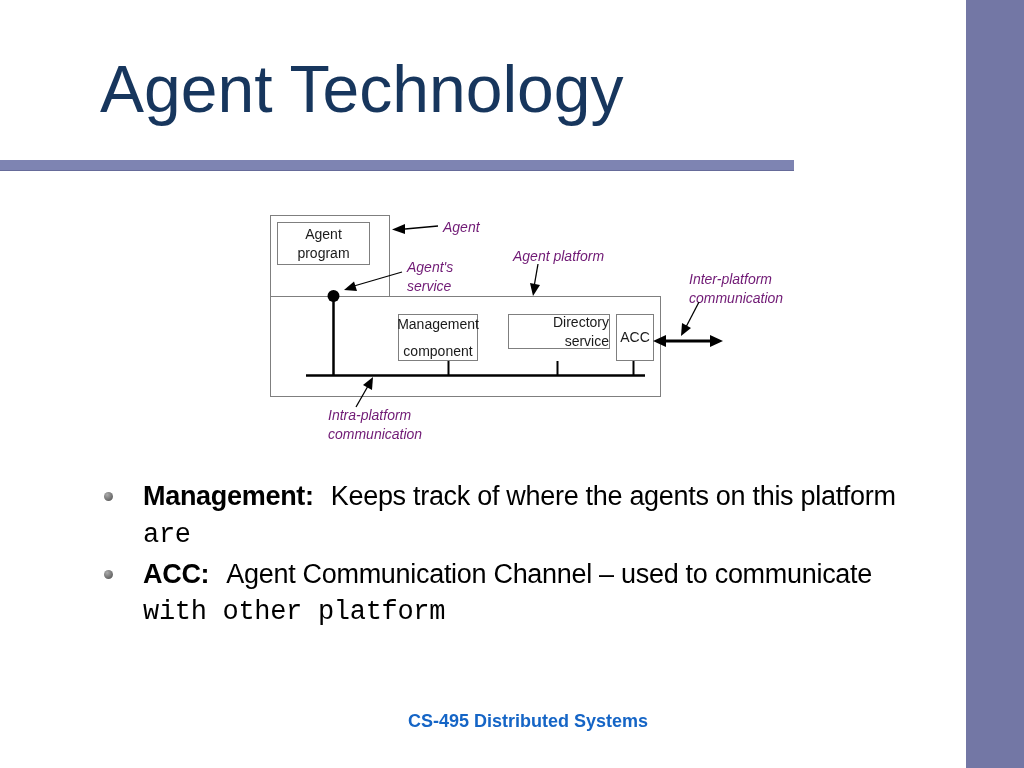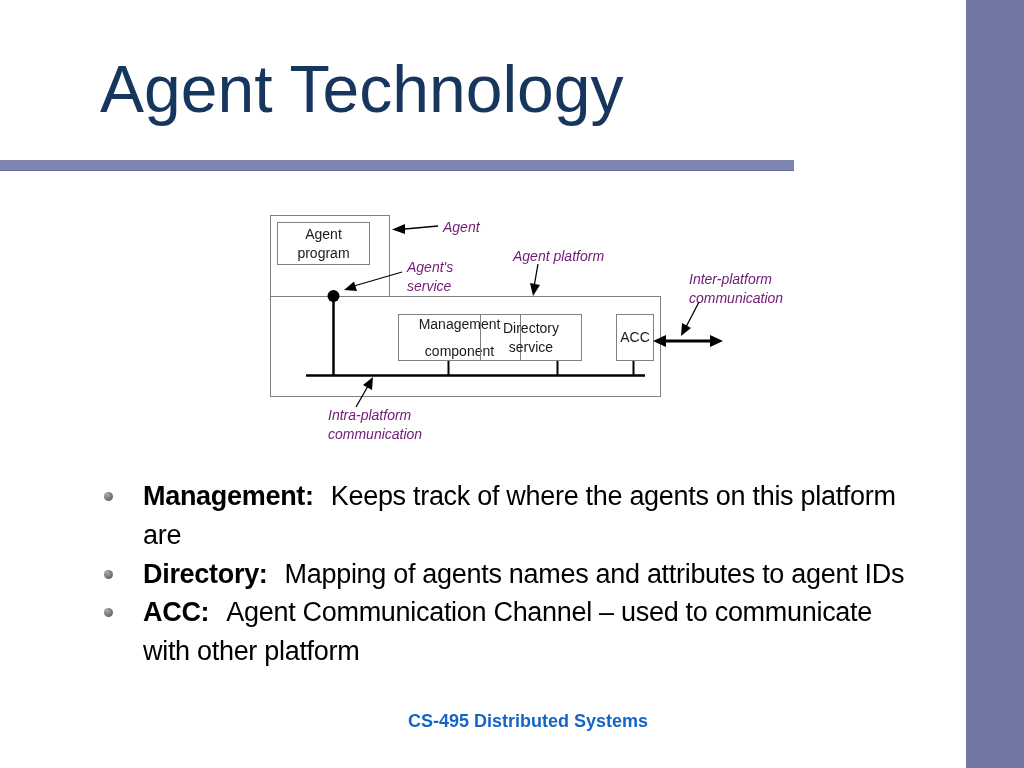--- a/index.html
+++ b/index.html
@@ -16,22 +16,22 @@
 
   
   .dbox {
     position:absolute; border:1px solid #7f7f7f; box-sizing:border-box;
     display:flex; flex-direction:column; align-items:center; justify-content:center;
     text-align:center; font-size:14px; line-height:19px; color:#1a1a1a; background:transparent;
   }
   #agent-box    { left:270px; top:215px; width:120px; height:82px; }
   #program-box  { left:277px; top:222px; width:93px; height:43px; }
   #platform-box { left:270px; top:296px; width:391px; height:101px; }
-  #mgmt-box     { left:398px; top:314px; width:123px; height:47px;gap:8px; }
-  #dir-box      { left:480px; top:314px; width:102px; height:47px; }
+  #mgmt-box     { left:398px; top:314px; width:80px; height:47px;gap:8px; }
+  #dir-box      { left:508px; top:314px; width:102px; height:35px;align-items:flex-end; }
   #acc-box      { left:616px; top:314px; width:38px;  height:47px; }
 
   .dlabel { position:absolute; font-size:14px; line-height:19px; color:#701a75; white-space:nowrap;font-style:italic; }
   .dlabel span { display:block; }
   #agent-label    { left:443px; top:218px; }
   #endpoint-label { left:407px; top:258px; }
   #platform-label { left:513px; top:247px; }
   #inter-label    { left:689px; top:270px; }
   #intra-label    { left:328px; top:406px; }
 
@@ -39,21 +39,21 @@
 
   
   .bullets { position:absolute; left:104px; top:477px; }
   .bullet { display:flex; }
   .bullet-marker {
     flex:0 0 9px; width:9px; height:9px; border-radius:50%;
     background:radial-gradient(circle at 35% 30%, #ababab, #4a4a4a); margin:15px 30px 0 0;
   }
   .bullet-text { font-size:27px; line-height:38.8px; color:#000; white-space:nowrap; letter-spacing:-0.3px; }
   .bullet-term { font-weight:bold; margin-right:17px; }
-  .bullet-line2 { display:block; }
+  .bullet-line2 { display:block;font-family:Liberation Mono, monospace; }
 </style>
 </head>
 <body>
 
 <div class="side-bar"></div>
 <div class="title">Agent Technology</div>
 <div class="title-rule"></div>
 
 <div class="dbox" id="agent-box"></div>
 <div class="dbox" id="program-box">
@@ -120,26 +120,19 @@
   <div class="bullet">
     <span class="bullet-marker"></span>
     <div class="bullet-text">
       <span class="bullet-term">Management:</span><span>Keeps track of where the agents on this platform</span>
       <span class="bullet-line2">are</span>
     </div>
   </div>
   <div class="bullet">
     <span class="bullet-marker"></span>
     <div class="bullet-text">
-      <span class="bullet-term">Directory:</span><span>Mapping of agents names and attributes to agent IDs</span>
-      <span class="bullet-line2"></span>
-    </div>
-  </div>
-  <div class="bullet">
-    <span class="bullet-marker"></span>
-    <div class="bullet-text">
       <span class="bullet-term">ACC:</span><span>Agent Communication Channel – used to communicate</span>
       <span class="bullet-line2">with other platform</span>
     </div>
   </div>
 </div>
 
 <div class="footer">CS-495 Distributed Systems</div>
 
 </body></html>

